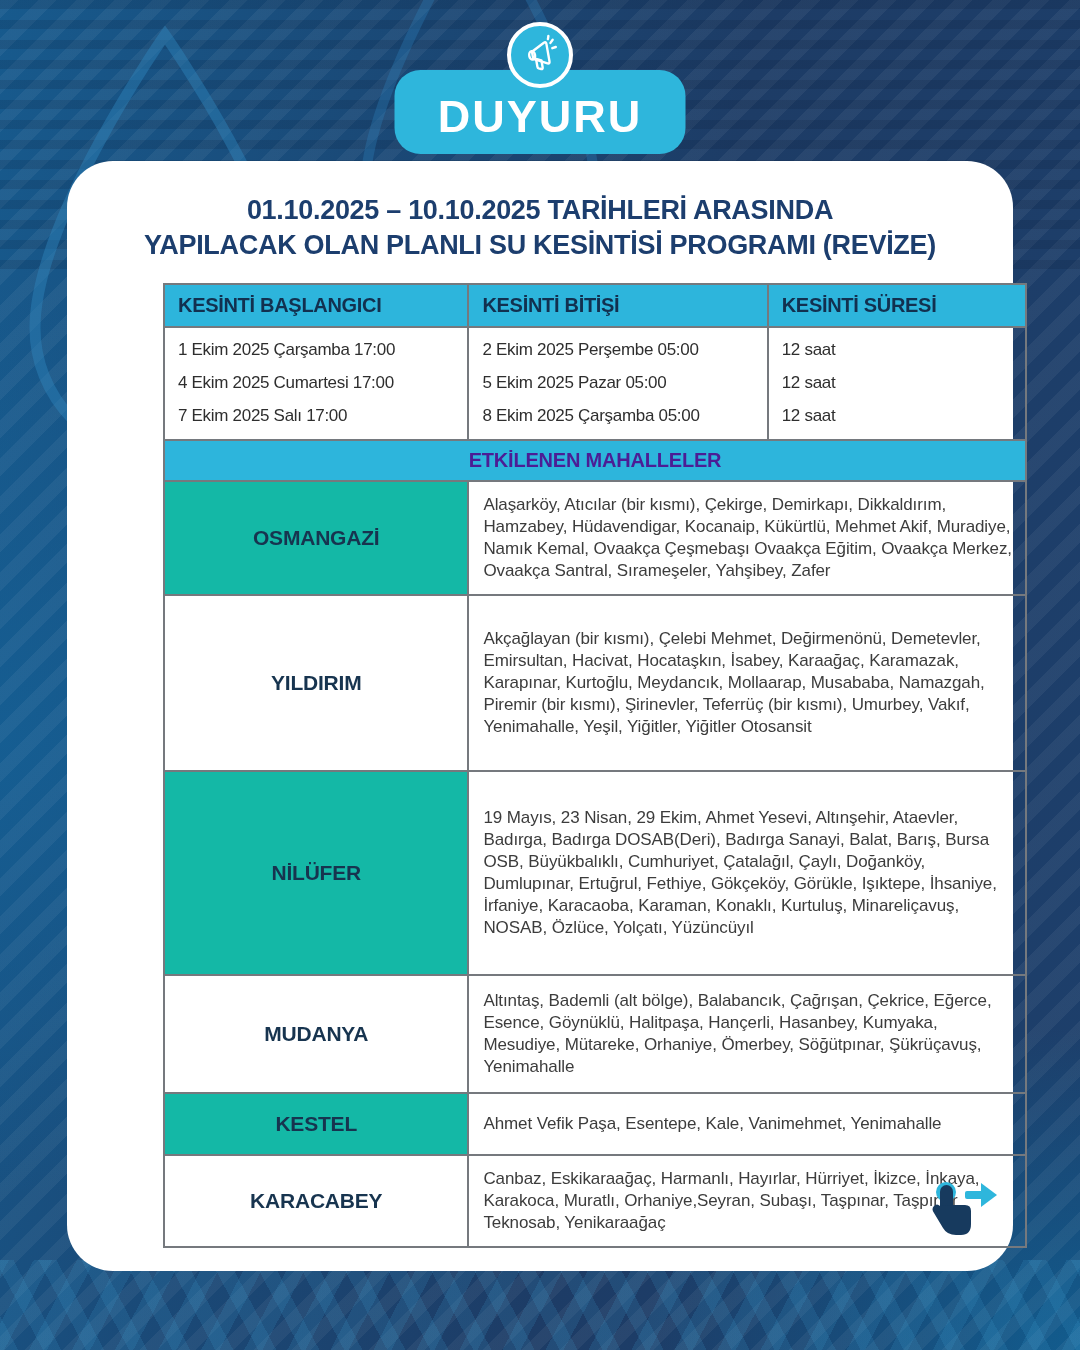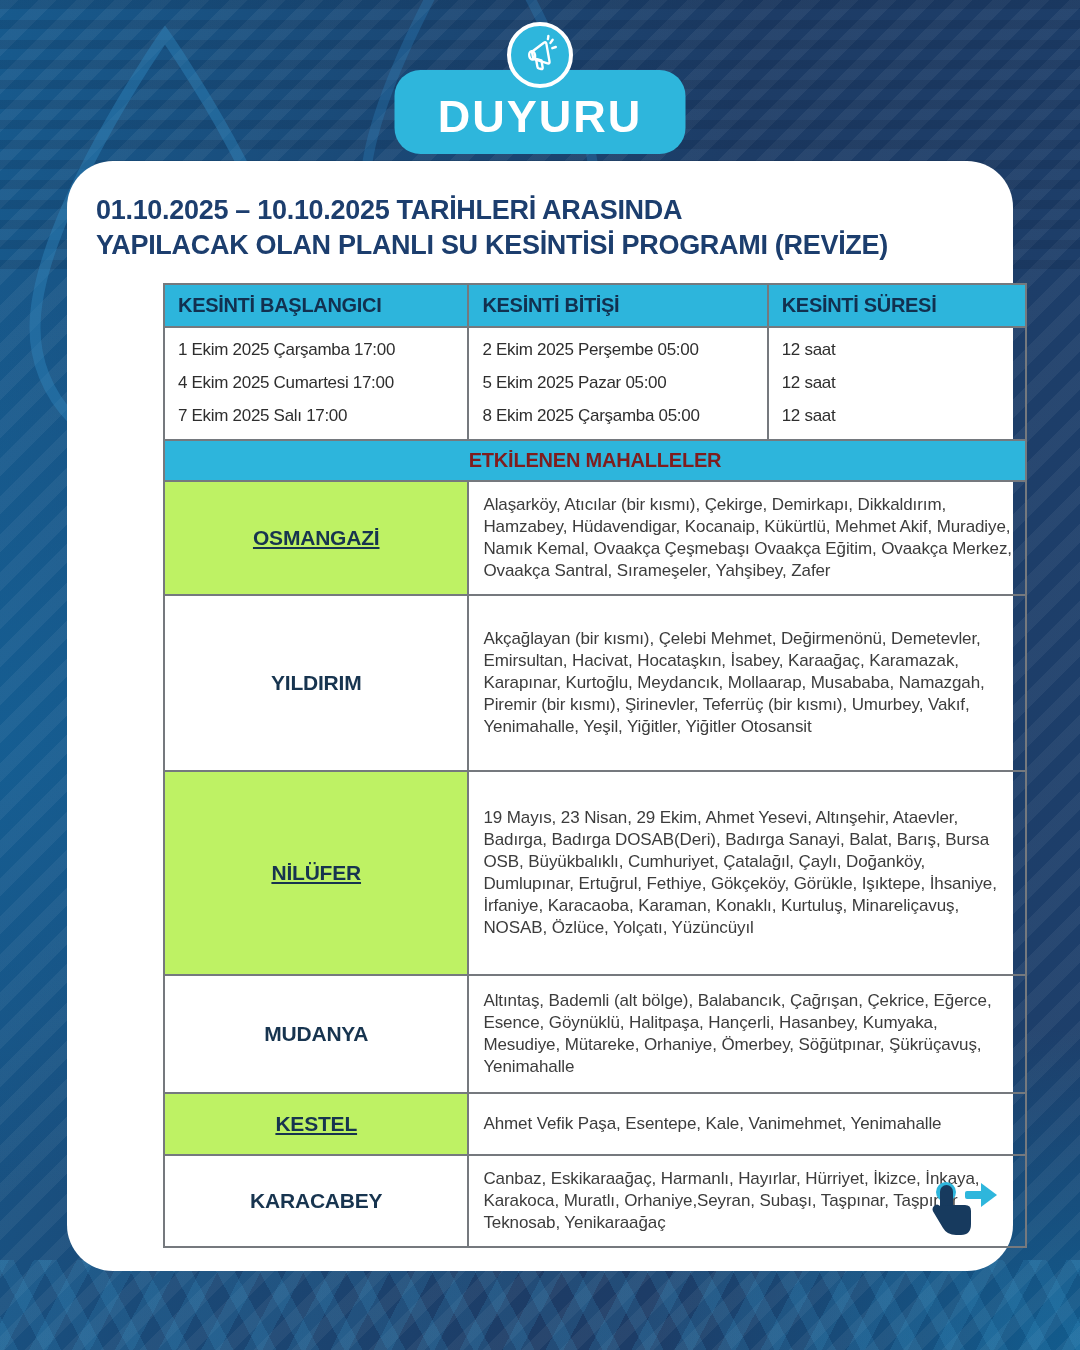--- a/index.html
+++ b/index.html
@@ -53,22 +53,22 @@
     display:flex; align-items:center; justify-content:center; z-index:4;
   }
 
   
   .card {
     position:absolute; left:67px; top:161px; width:946px; height:1110px;
     background:#ffffff; border-radius:46px; z-index:2;
   }
   .title {
     position:absolute; top:32px; left:0; width:100%;
-    text-align:left; color:#1c3e6e; font-weight:bold;
-    font-size:27px; line-height:35px; letter-spacing:-0.3px;padding-left:29px;
+    text-align:center; color:#1c3e6e; font-weight:bold;
+    font-size:27px; line-height:35px; letter-spacing:-0.3px;
   }
 
   
   .tbl {
     position:absolute; left:96px; top:122px; width:864px;
     border:2px solid #75797e; box-sizing:border-box;
     color:#2e2e2e;
   }
   .tr { display:flex; border-top:2px solid #75797e; }
   .tr:first-child { border-top:0; }
@@ -77,31 +77,31 @@
   .c2 { width:34.8%; border-right:2px solid #75797e; }
   .c3 { width:29.8%; }
   .th {
     background:#2db5dc; color:#12304f; font-weight:bold; font-size:20px;
     padding:9px 0 9px 13px; letter-spacing:-0.3px;
   }
   .td { padding:5px 0 7px 13px; }
   .dline { font-size:17px; line-height:33px; letter-spacing:-0.3px; white-space:nowrap; }
   .banner {
     border-top:2px solid #75797e;
-    background:#2db5dc; color:#7f1d1d; font-weight:bold; font-size:20px;
+    background:#2db5dc; color:#4c1d95; font-weight:bold; font-size:20px;
     text-align:center; padding:8px 0; letter-spacing:-0.2px;
   }
   .district { align-items:stretch; }
   .dname {
     width:35.4%; border-right:2px solid #75797e;
     display:flex; align-items:center; justify-content:center;
     color:#17344f; font-weight:bold; font-size:21px; letter-spacing:-0.2px;
     text-align:center;
   }
-  .dname.lt { background:#bef264;text-decoration:underline; }
+  .dname.lt { background:#14b8a6; }
   .dlist {
     width:64.6%; display:flex; align-items:center;
     font-size:17px; line-height:22px; color:#3c3c3c;
     padding:9px 12px 9px 14px; letter-spacing:-0.1px;
   }
   .r1 { min-height:112px; } .r2 { min-height:174px; } .r3 { min-height:202px; }
   .r4 { min-height:116px; } .r5 { min-height:60px;justify-content:flex-end; }  .r6 { min-height:90px; }
 
   .swipe { position:absolute; right:14px; bottom:28px; width:76px; height:64px; }
 </style>

